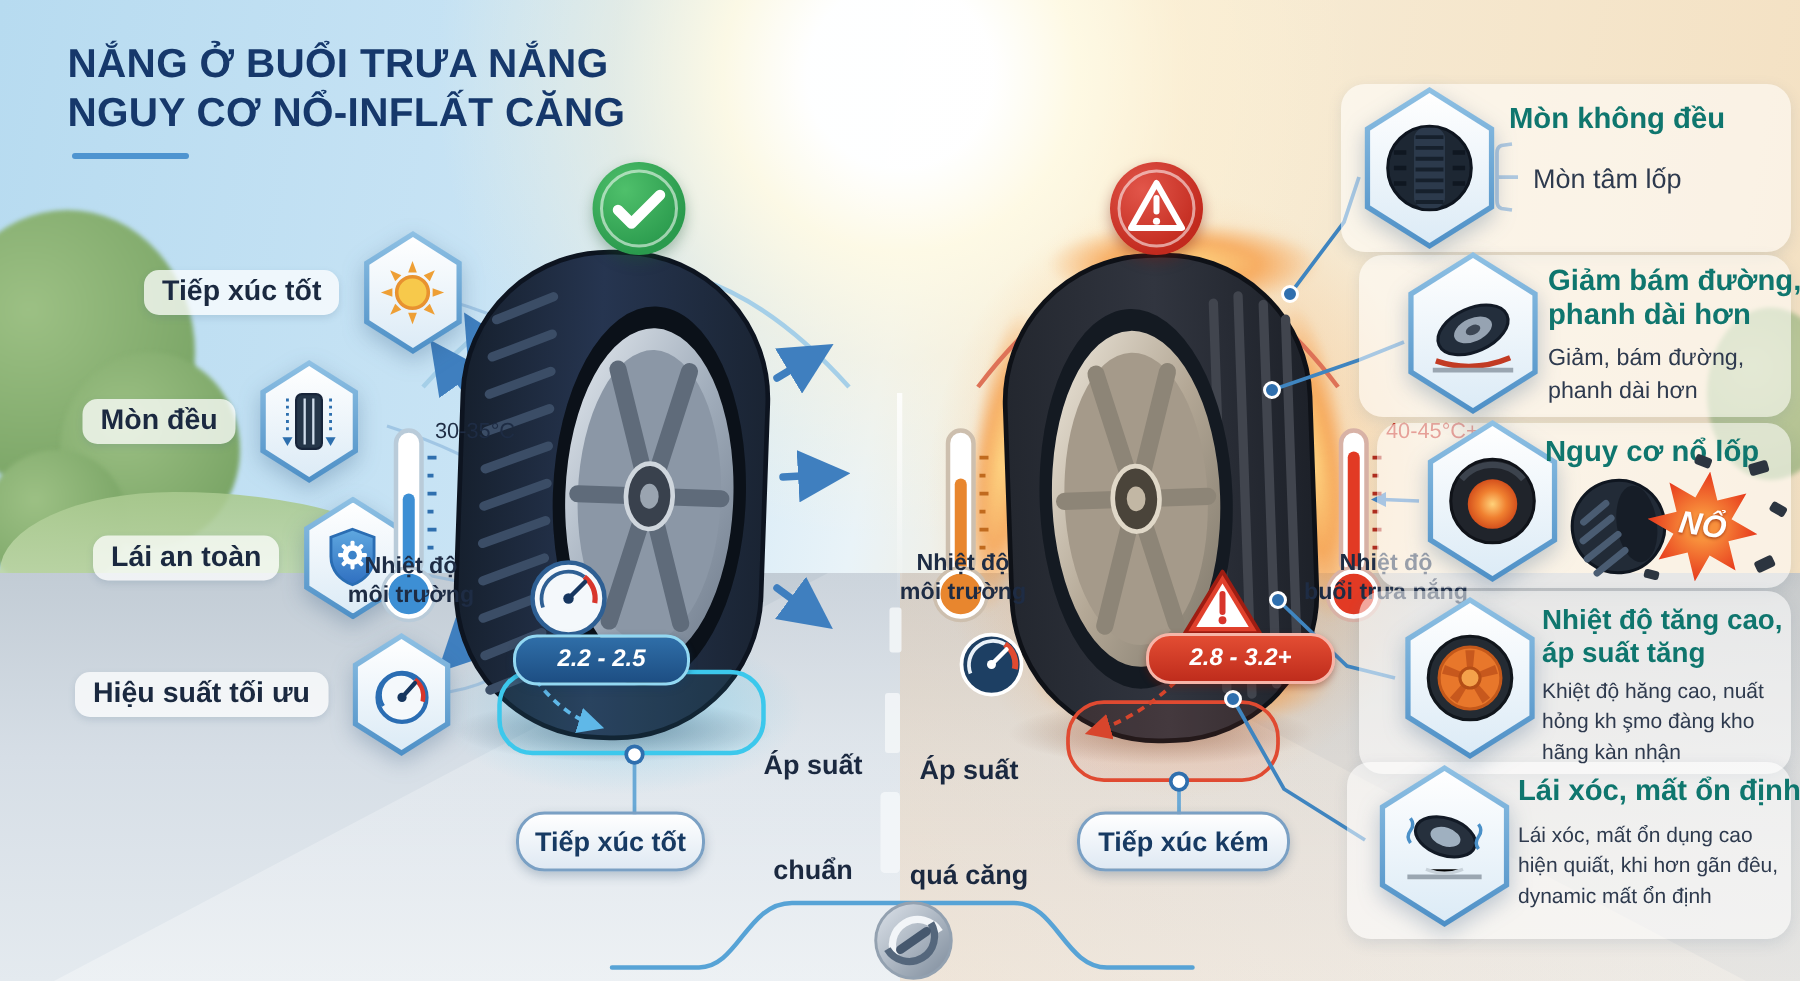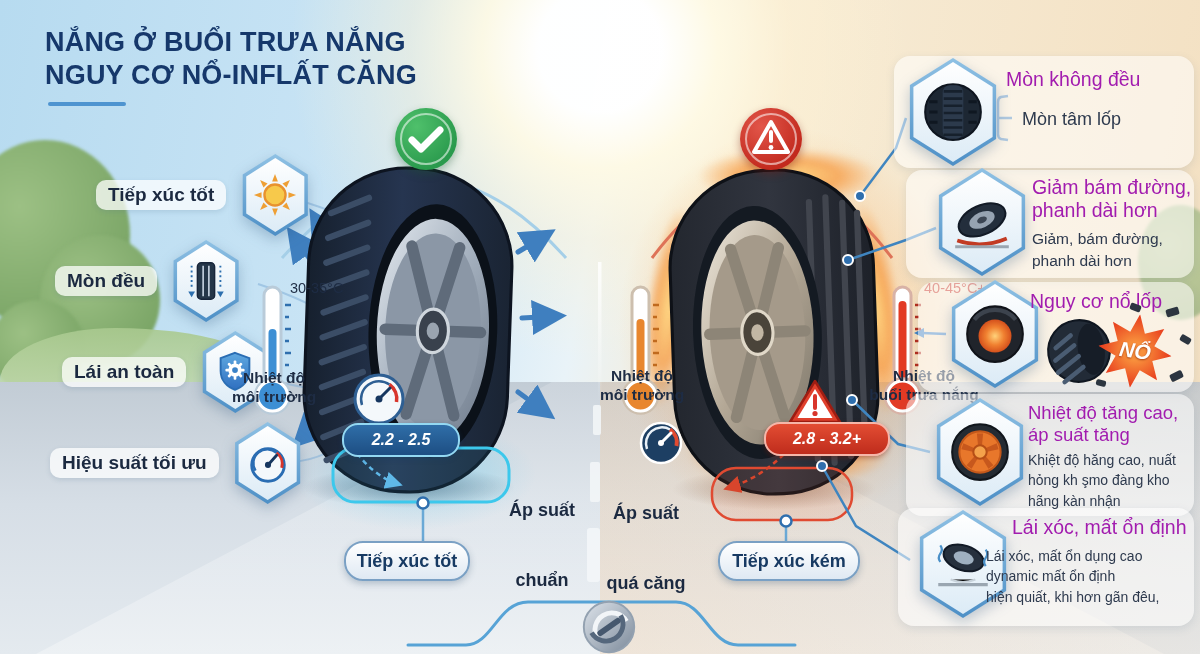--- a/index.html
+++ b/index.html
@@ -60,21 +60,21 @@
     font-style:italic;font-size:16px;color:#fff;border-radius:16px;white-space:nowrap;}
   .vbadge.blue{background:linear-gradient(180deg,#2f6ea8,#1d4e83);border:2px solid #93d8f2;box-shadow:0 2px 5px rgba(20,60,100,.4);}
   .vbadge.red{background:linear-gradient(180deg,#e34d33,#bf2c1c);border:2px solid #f6b5a8;box-shadow:0 2px 5px rgba(120,25,10,.4);}
   
   .status{position:absolute;width:62px;height:62px;border-radius:50%;display:flex;align-items:center;justify-content:center;}
   .status::after{content:"";position:absolute;inset:5px;border:2.5px solid rgba(255,255,255,.55);border-radius:50%;}
   .status.good{background:radial-gradient(circle at 35% 30%,#4fc06b,#2a9a4d 72%);box-shadow:0 4px 9px rgba(30,90,50,.35);}
   .status.warn{background:radial-gradient(circle at 35% 30%,#e2564a,#c22a1e 72%);box-shadow:0 4px 9px rgba(120,25,15,.4);}
   
   .card{position:absolute;background:rgba(255,255,255,.55);border-radius:16px;box-shadow:0 3px 9px rgba(90,115,140,.15);}
-  .co-title{position:absolute;font-weight:normal;font-size:19.5px;color:#a21caf;line-height:1.18;white-space:nowrap;}
+  .co-title{position:absolute;font-weight:bold;font-size:19.5px;color:#0f766e;line-height:1.18;white-space:nowrap;}
   .co-title span{display:block;}
   .co-sub{position:absolute;font-size:14.5px;color:#2e3a4e;line-height:1.45;white-space:nowrap;}
   .co-sub span{display:block;}
   .co-sub.one{font-size:18px;}
   
   .explosion{position:absolute;left:1040px;top:306px;width:154px;height:88px;}
   .burst{position:absolute;left:58px;top:8px;width:74px;height:74px;transform:rotate(8deg);
     background:radial-gradient(circle,#f8903c 18%,#e8401f 66%);
     clip-path:polygon(50% 0%,60% 25%,85% 15%,75% 40%,100% 50%,75% 60%,85% 85%,60% 75%,50% 100%,40% 75%,15% 85%,25% 60%,0% 50%,25% 40%,15% 15%,40% 25%);
     display:flex;align-items:center;justify-content:center;}
@@ -614,24 +614,24 @@
               <path d="M10 14q3 4 0 8t0 8"></path>
               <path d="M54 18q3 4 0 8t0 8"></path>
             </g>
       <path d="M8 52h48" stroke="#9aa6b1" stroke-width="3"></path>
       <path d="M20 47q12 5 24 0" stroke="#c8d2da" stroke-width="2"></path>
           </svg>
   </div>
       </div>
     </div>
   <div class="co-title" style="left:1012px;top:516px;">Lái xóc, mất ổn định</div>
-  <div class="co-sub" style="left:986px;top:546px;font-size:14px;">
+  <div class="co-sub" style="left:1012px;top:546px;font-size:14px;">
     <span>Lái xóc, mất ổn dụng cao</span>
+    <span>hiện quiất, khi hơn gãn đêu,</span>
     <span>dynamic mất ổn định</span>
-    <span>hiện quiất, khi hơn gãn đêu,</span>
   </div>
 
   <div class="abs" style="left:578px;top:596px;">
     <svg width="62" height="62" viewBox="0 0 64 64">
       <defs>
           <linearGradient id="lg" x1="0" y1="0" x2="1" y2="1">
             <stop offset="0" stop-color="#dde3ea"></stop>
             <stop offset="1" stop-color="#7d8b9b"></stop>
           </linearGradient>
         </defs>

